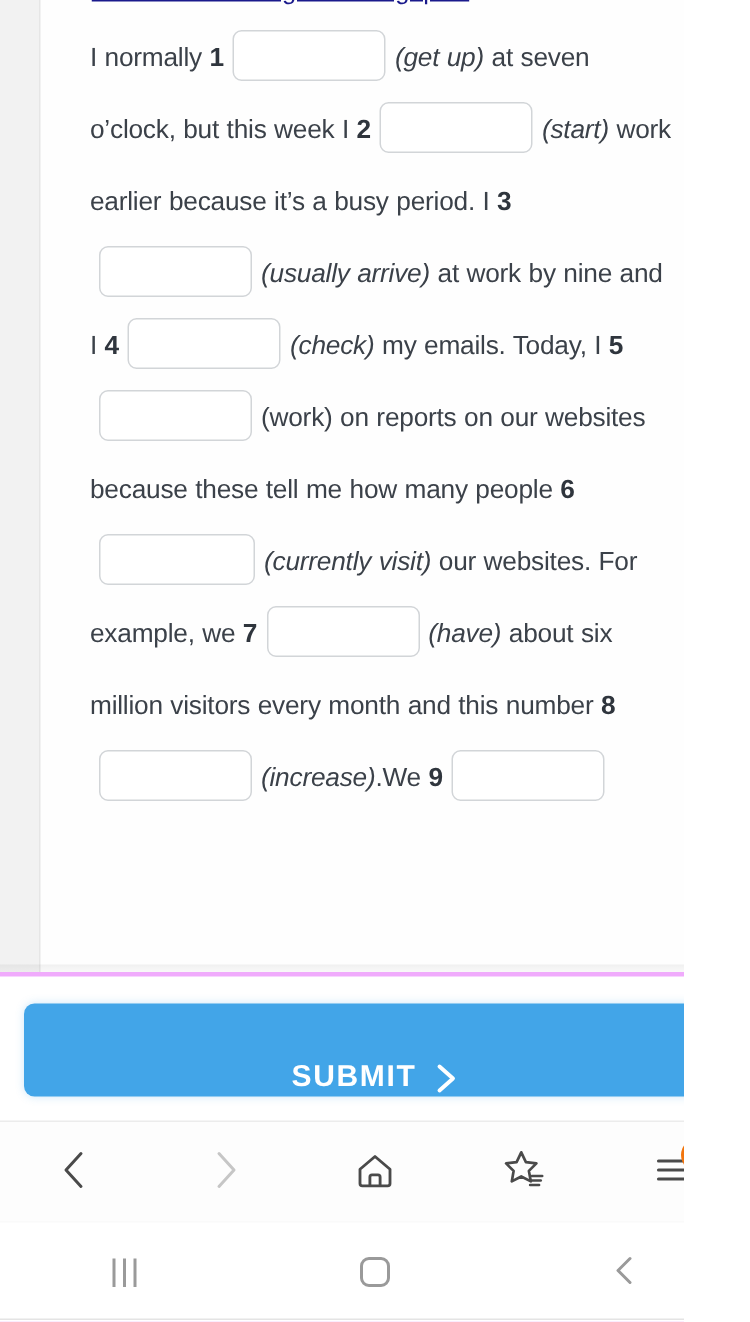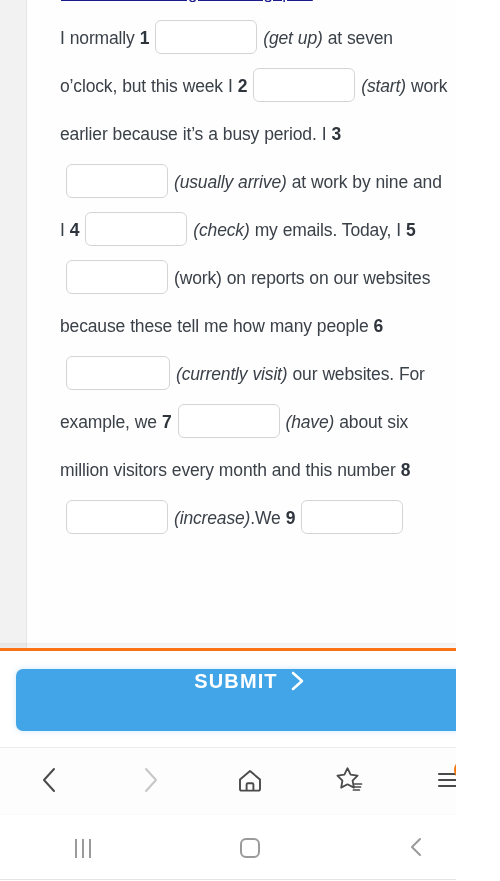--- a/index.html
+++ b/index.html
@@ -8,21 +8,21 @@
     width: 500px; height: 881px;
     overflow: hidden;
     background: #ffffff;
     font-family: "Liberation Sans", sans-serif;
   }
 
   #screen {
     position: relative;
     width: 456px;
     height: 881px;
-    background: #f97316;
+    background: #f0abfc;
     overflow: hidden;
   }
 
   
   .page-viewport {
     position: absolute;
     left: 0; top: 0;
     width: 500px;
     height: 648px;
     background: #f2f2f2;
@@ -131,21 +131,21 @@
     background: #42a5e8;
     border: none;
     border-radius: 7px;
     color: #ffffff;
     font-family: "Liberation Sans", sans-serif;
     font-size: 20px;
     font-weight: bold;
     letter-spacing: 1.1px;
     cursor: pointer;
     display: flex;
-    align-items: flex-start;
+    align-items: flex-end;
     justify-content: center;
     gap: 12px;
     box-shadow: 0 0 6px rgba(66,165,232,0.25);
   }
   .submit-button .label { display: inline-block; }
   .submit-chev { display: inline-flex; align-items: center; }
 
   
   .browser-toolbar {
     position: absolute;

